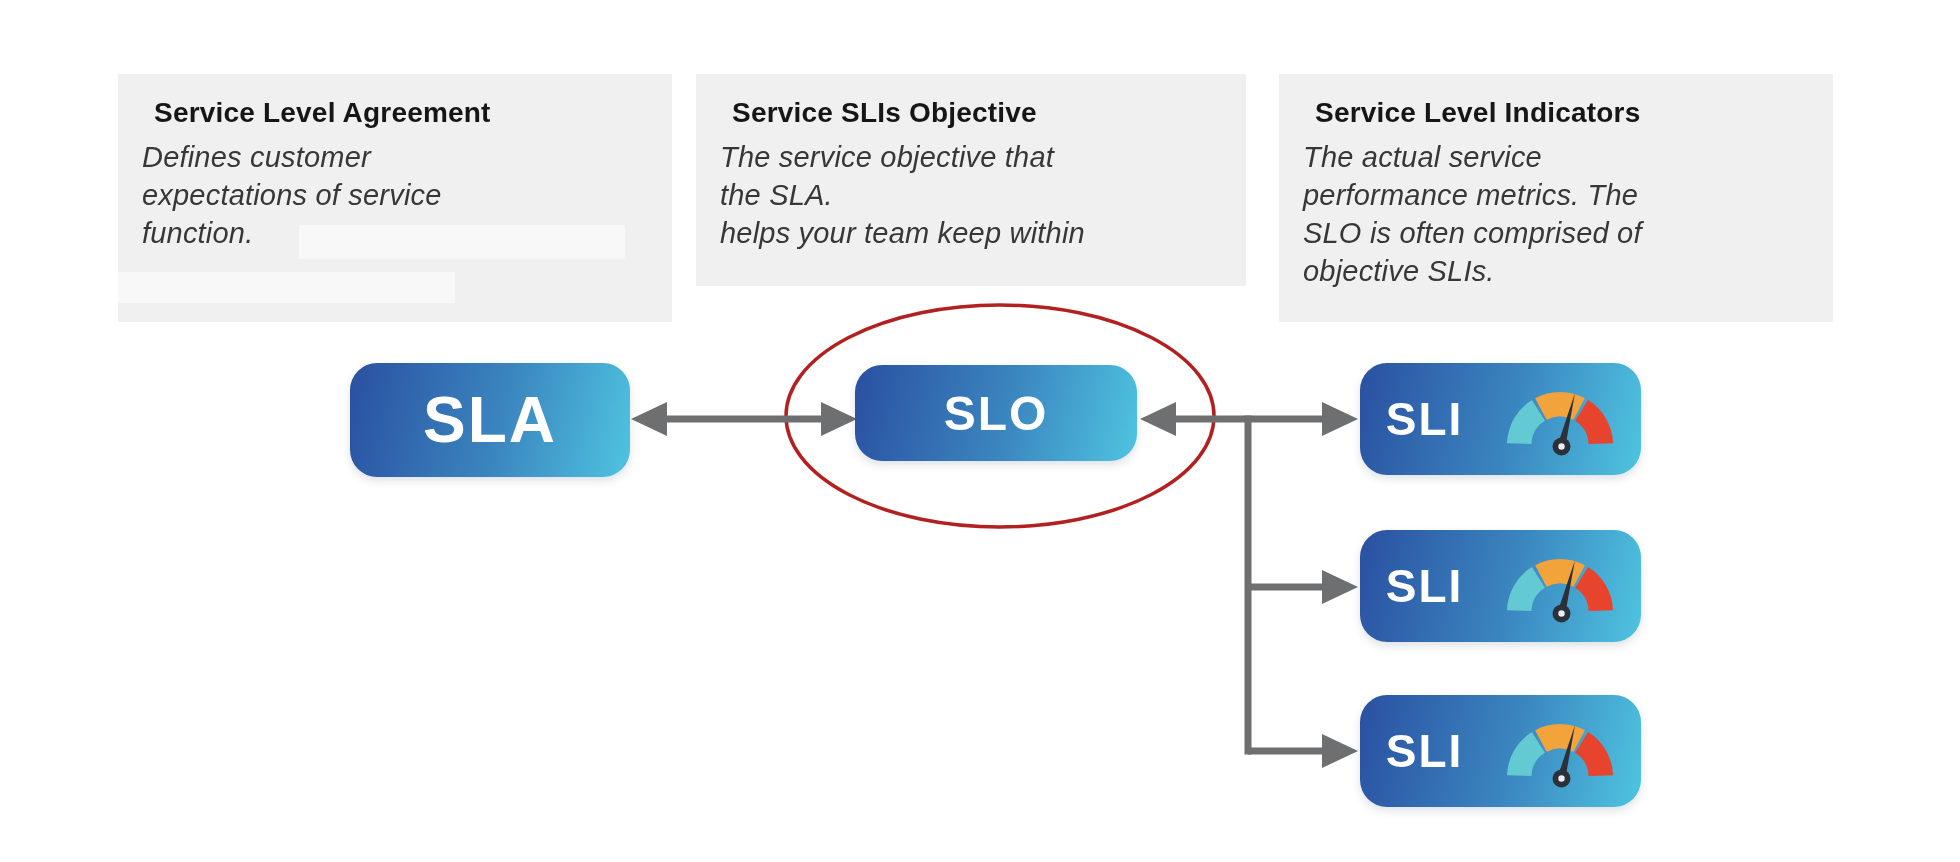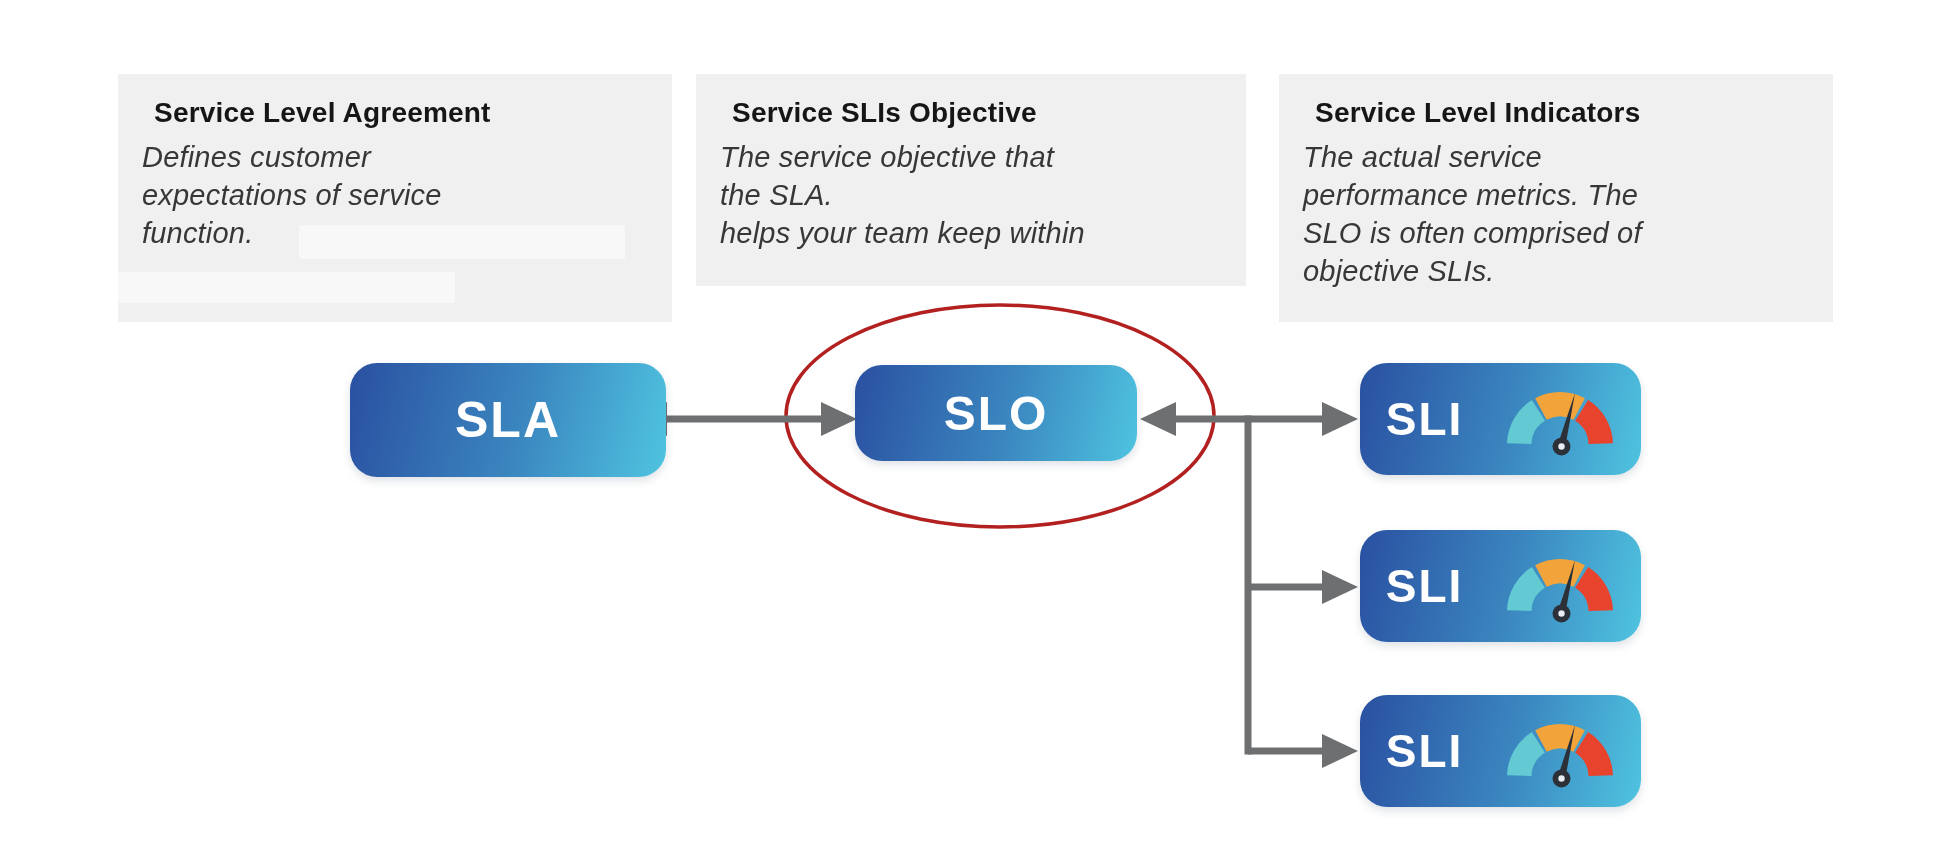--- a/index.html
+++ b/index.html
@@ -27,21 +27,21 @@
   .connectors{position:absolute;left:0;top:0;width:1960px;height:862px;}
   
   .node{
     position:absolute;border-radius:27px;
     background:linear-gradient(103deg,#2a50a1 0%,#3b87c0 55%,#4fc4e0 100%);
     display:flex;align-items:center;justify-content:center;
     color:#ffffff;font-weight:700;
     box-shadow:0 4px 8px rgba(40,60,90,.15);
   }
   .node-label{letter-spacing:2px;}
-  .node-sla{left:350px;top:363px;width:316px;height:114px;font-size:50px;}
+  .node-sla{left:350px;top:363px;width:280px;height:114px;font-size:64px;}
   .node-slo{left:855px;top:365px;width:282px;height:96px;font-size:48px;}
   .node-sli{left:1360px;width:281px;height:112px;font-size:46px;gap:42px;}
   .node-sli-1{top:363px;}
   .node-sli-2{top:530px;}
   .node-sli-3{top:695px;}
   .gauge{margin-top:10px;flex:0 0 auto;}
 </style>
 </head>
 <body>
 

